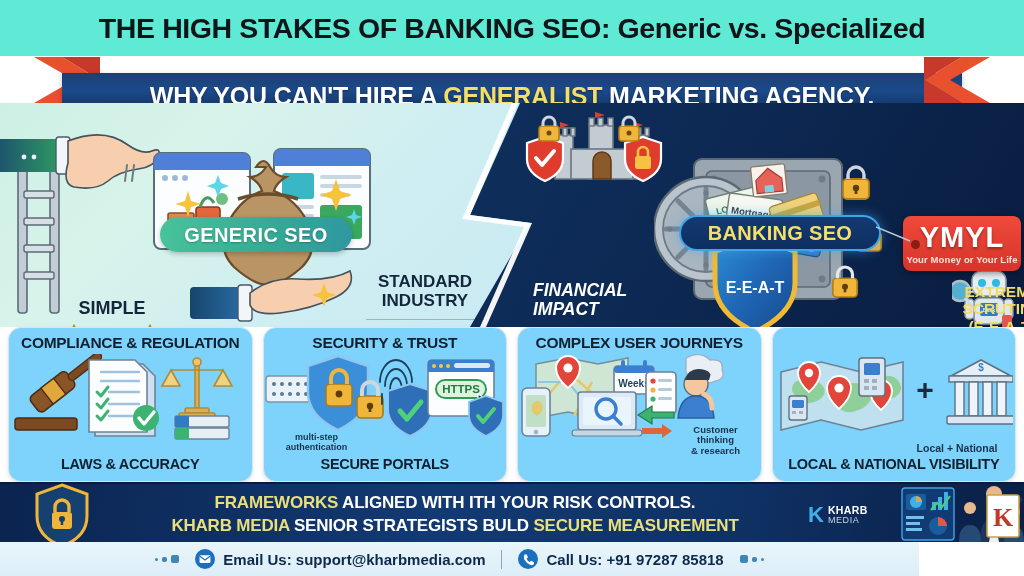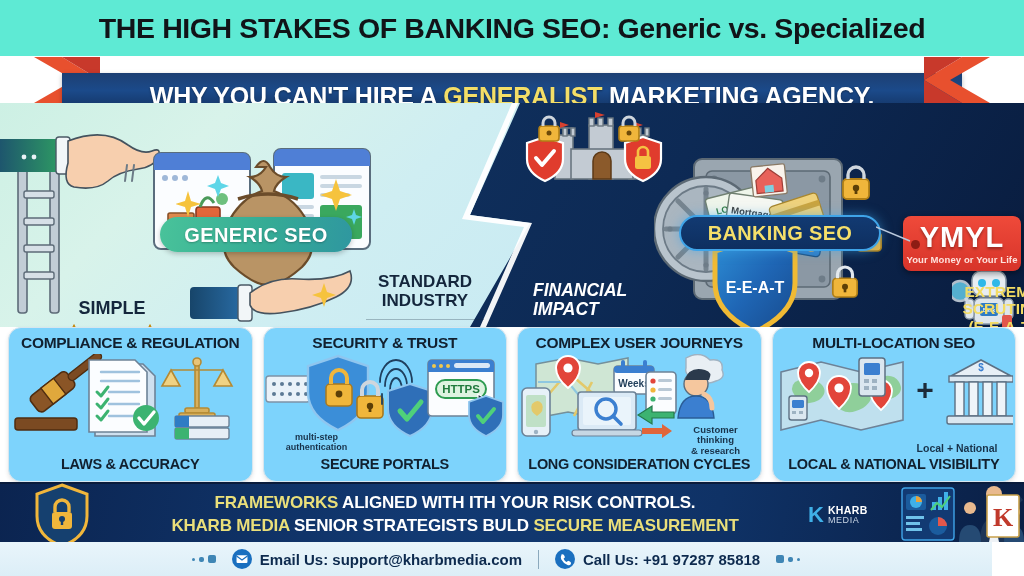--- a/index.html
+++ b/index.html
@@ -147,21 +147,21 @@
   }
   .footer-text .yel { color:#eadf7a; }
   .kharb-lock { position:absolute; left:30px; top:-2px; width:64px; height:64px; }
   .kharb-logo { position:absolute; left:808px; top:20px; width:86px; height:30px; }
   .kharb-logo .kl-k { color:#3fb0e8; font-size:22px; font-weight:bold; line-height:1; }
   .kharb-logo .kl-t1 { color:#ffffff; font-size:10.5px; font-weight:bold; line-height:1.05; letter-spacing:.4px;}
   .kharb-logo .kl-t2 { color:#c9d6e6; font-size:9px; line-height:1.05; letter-spacing:.6px; }
 
   
   .contact {
-    position:absolute; left:0; top:542px; width:992px; height:34px;
+    position:absolute; left:0; top:542px; width:919px; height:34px;
     background:linear-gradient(180deg,#e9f5fb 0%,#dceef7 100%);
     display:flex; align-items:center; justify-content:center; gap:16px;
   }
   .contact .ci { display:flex; align-items:center; gap:8px;
                  color:#0d2a4e; font-size:15px; font-weight:bold; white-space:nowrap; }
   .contact .divider { width:1px; height:19px; background:#8ba9bd; }
   .dots { display:flex; align-items:center; gap:4px; }
   .dots i { display:block; border-radius:2px; background:#3f86b5; }
 </style>
 </head>
@@ -680,25 +680,23 @@
         </g>
         <g>
           <path d="M124 74 l20 0 0 -4 10 7 -10 7 0 -4 -20 0z" fill="#e0653a"></path>
         </g>
       </svg>
       <div class="note" style="right:10px; bottom:25px; width:70px; font-size:9.5px;">
         <div>Customer</div>
         <div>thinking</div>
         <div>&amp; research</div>
       </div>
-      <div class="cfoot">LONG CONSIDERATION CYCLES</div>
     </div>
 
     <div class="card">
-      <div class="ctitle">MULTI-LOCATION SEO</div>
       <svg class="cart" viewBox="0 0 240 86">
         <g>
           <path d="M8 18 l40 -10 40 10 42 -10 v58 l-42 10 -40 -10 -40 10z" fill="#bfe0ee" stroke="#6d8297" stroke-width="1.6"></path>
           <path d="M22 28 q16 -8 26 2 q8 8 -2 16 q-14 8 -24 -4 q-6 -8 0 -14z" fill="#8fcf9a"></path>
           <path d="M64 34 q18 -10 30 0 q10 10 -4 20 q-18 10 -28 -4 q-6 -10 2 -16z" fill="#8fcf9a"></path>
           <path d="M104 24 q16 -6 22 4 q6 10 -6 16 q-16 6 -20 -6 q-2 -10 4 -14z" fill="#8fcf9a"></path>
         </g>
         <g>
           <path d="M36 8 a11 11 0 0 1 11 11 q0 9 -11 19 q-11 -10 -11 -19 a11 11 0 0 1 11 -11z" fill="#e2453a" stroke="#fff" stroke-width="1.8"></path>
           <circle cx="36" cy="19" r="4.2" fill="#fff"></circle>

